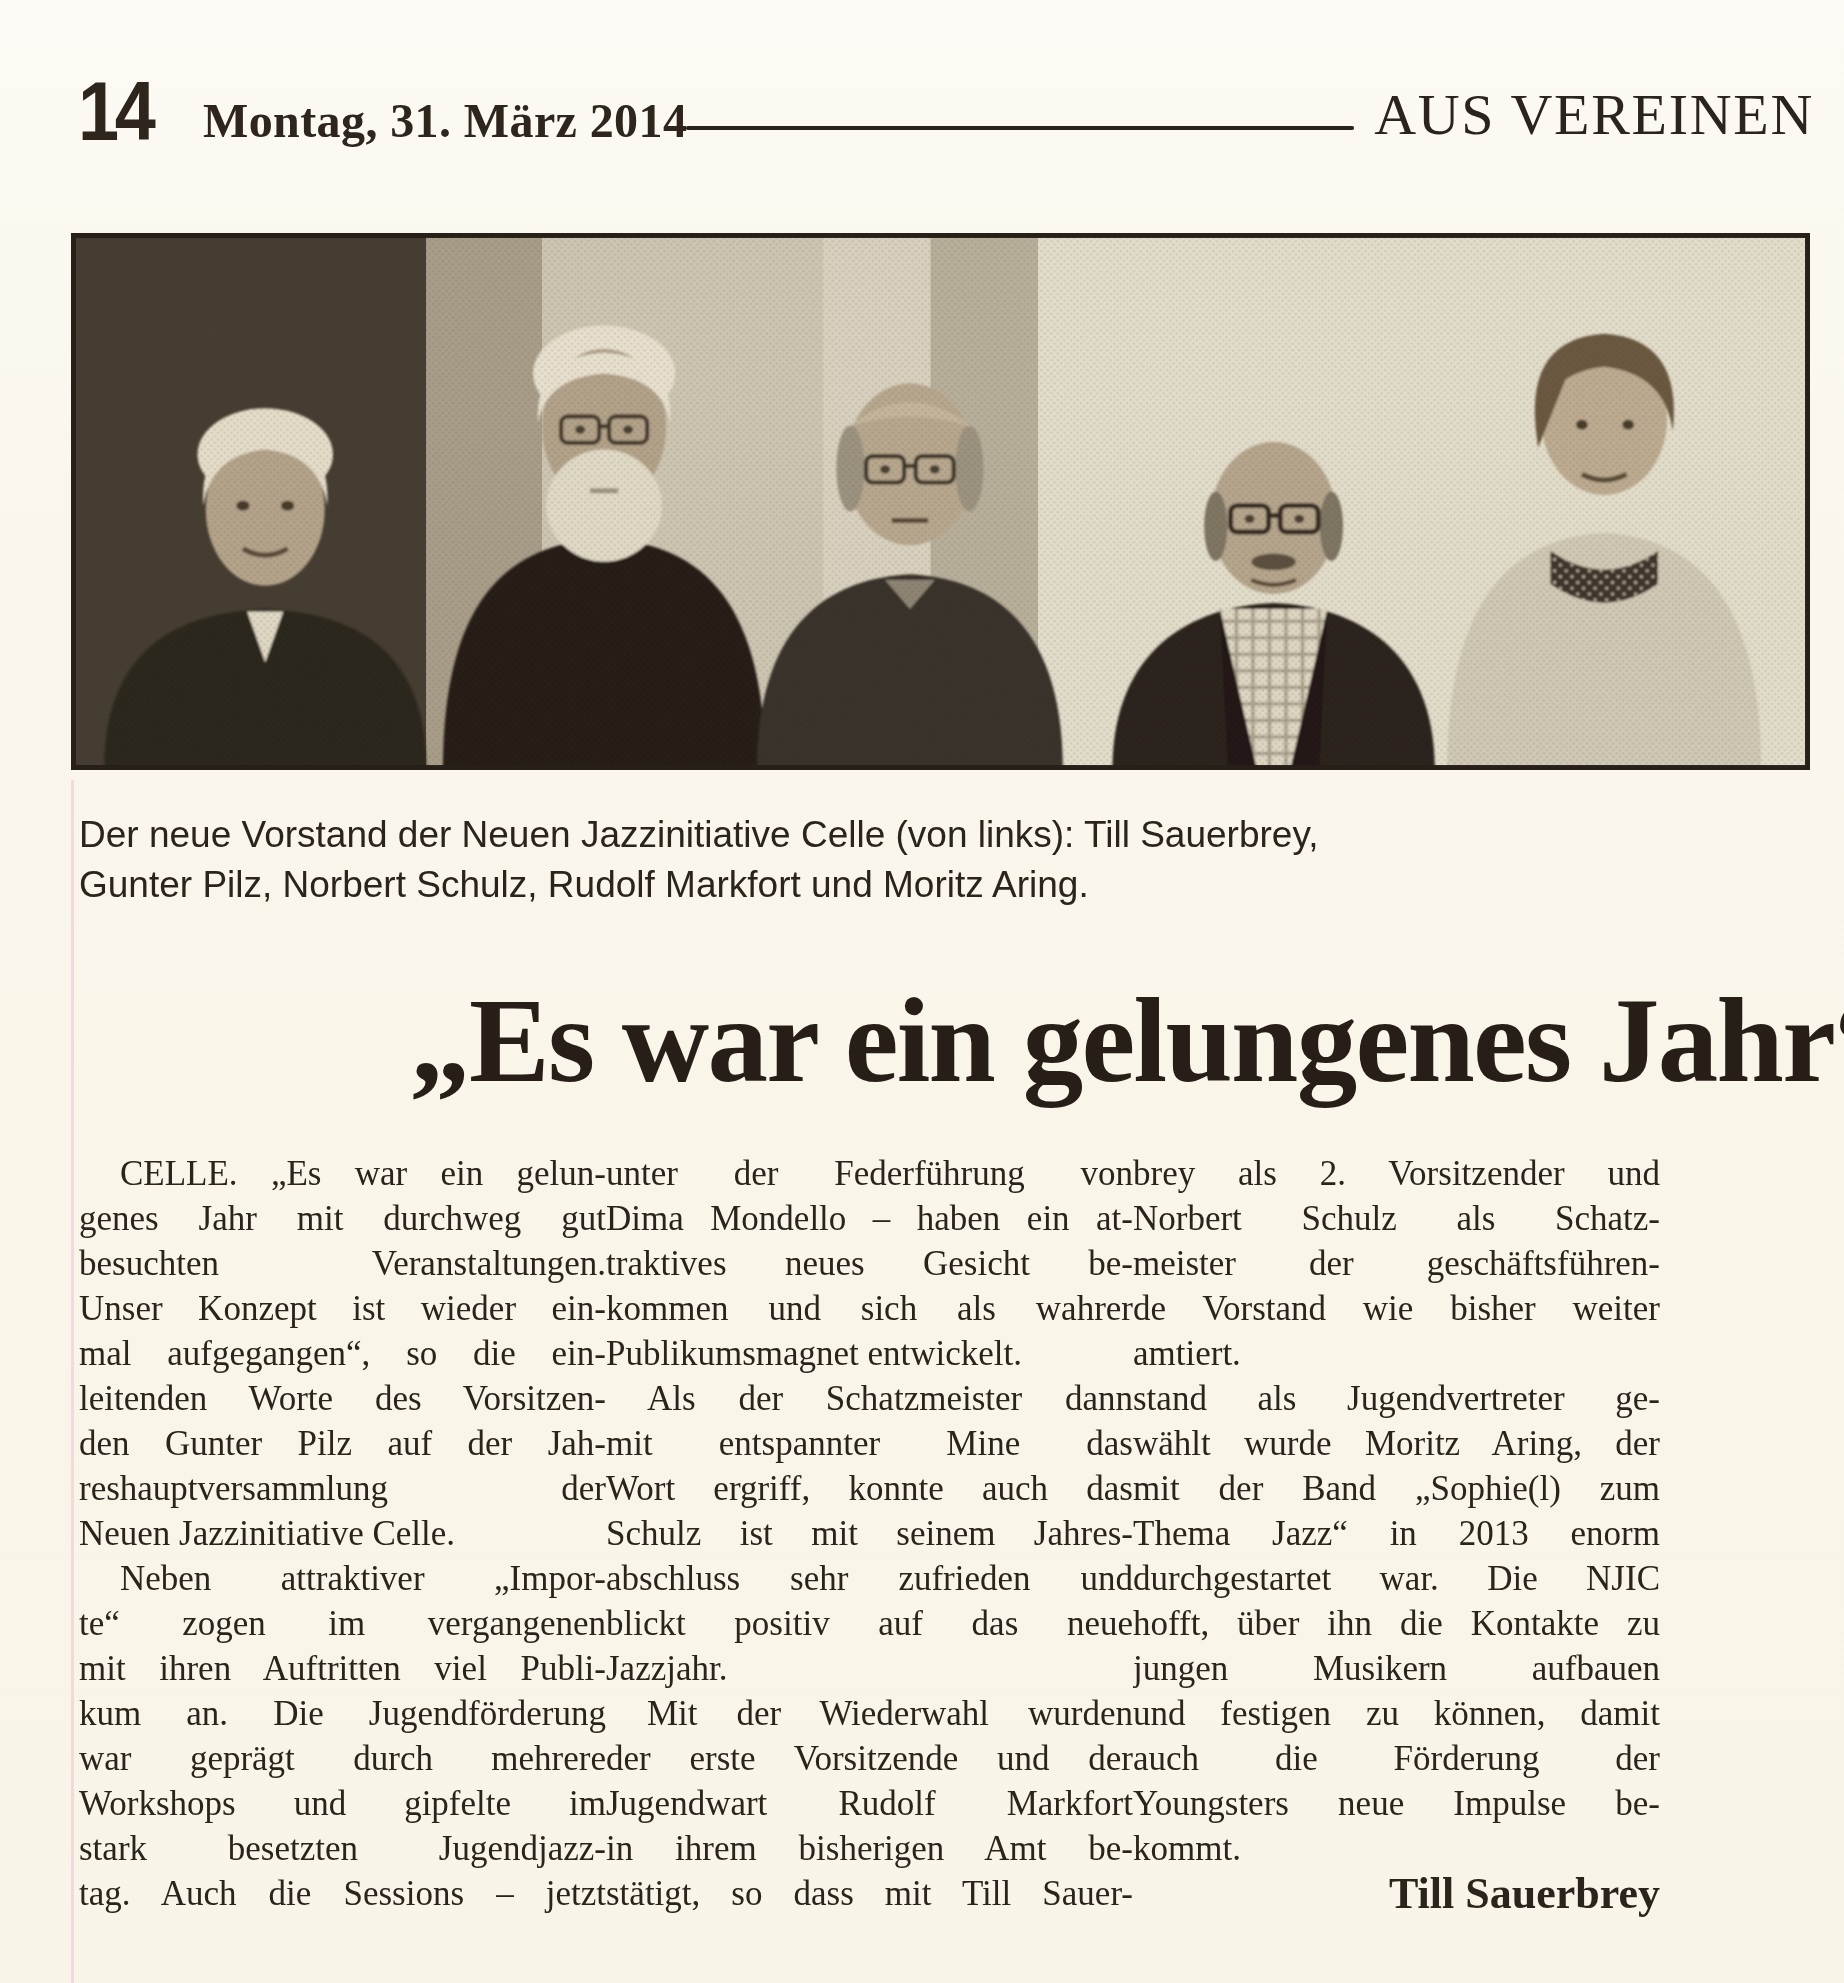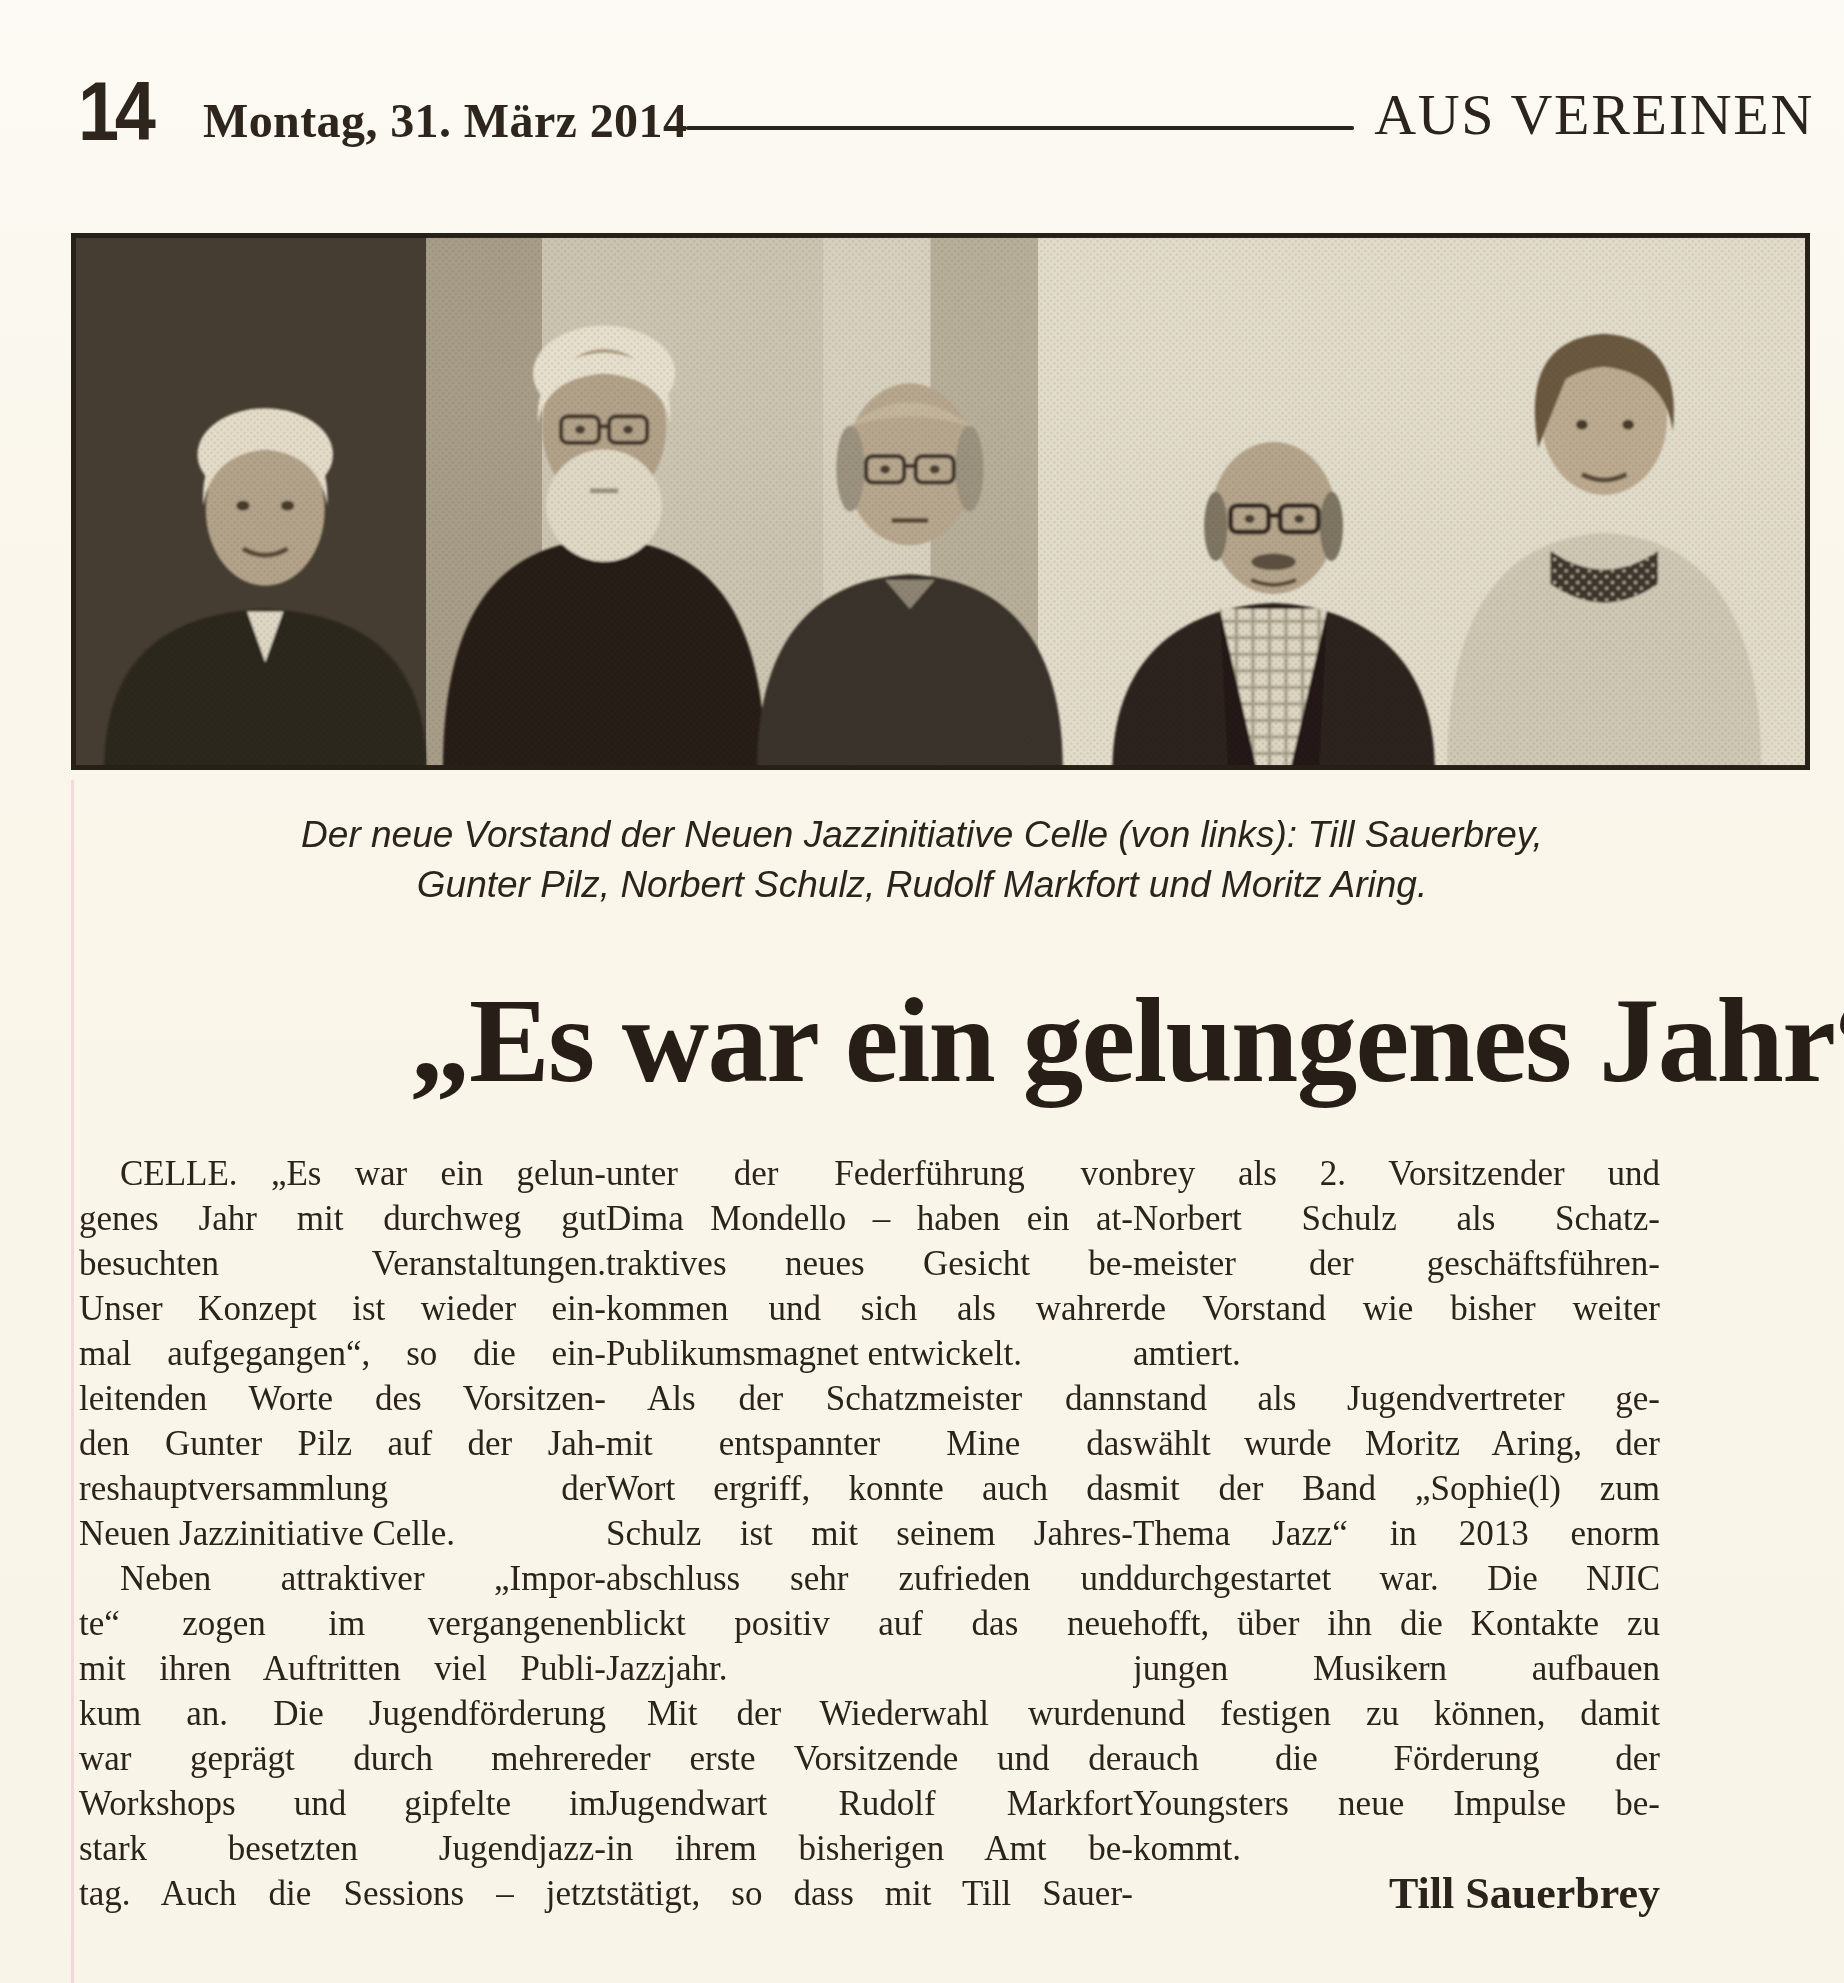--- a/index.html
+++ b/index.html
@@ -28,22 +28,22 @@
     font-size:58px;letter-spacing:1.7px;font-weight:500;color:#2b241c;font-family:Liberation Serif, serif;
   }
   
   .photo{
     position:absolute;left:71px;top:233px;width:1739px;height:537px;
   }
   .photo svg{display:block;width:100%;height:100%;}
   
   .caption{
     position:absolute;left:79px;top:810px;width:1686px;
-    font-family:"Liberation Sans", sans-serif;font-style:italic;
-    font-size:37px;line-height:50px;text-align:center;color:#2b241c;
+    font-family:"Liberation Sans", sans-serif;
+    font-size:37px;line-height:50px;text-align:left;color:#2b241c;
   }
   
   .headline{
     position:absolute;left:0;top:974px;width:1845px;
     text-align:right;font-weight:bold;font-size:121px;line-height:132px;
     letter-spacing:-1.7px;color:#271f17;margin-left:48px;
   }
   
   .cols{
     position:absolute;left:79px;top:1151px;width:1701px;

